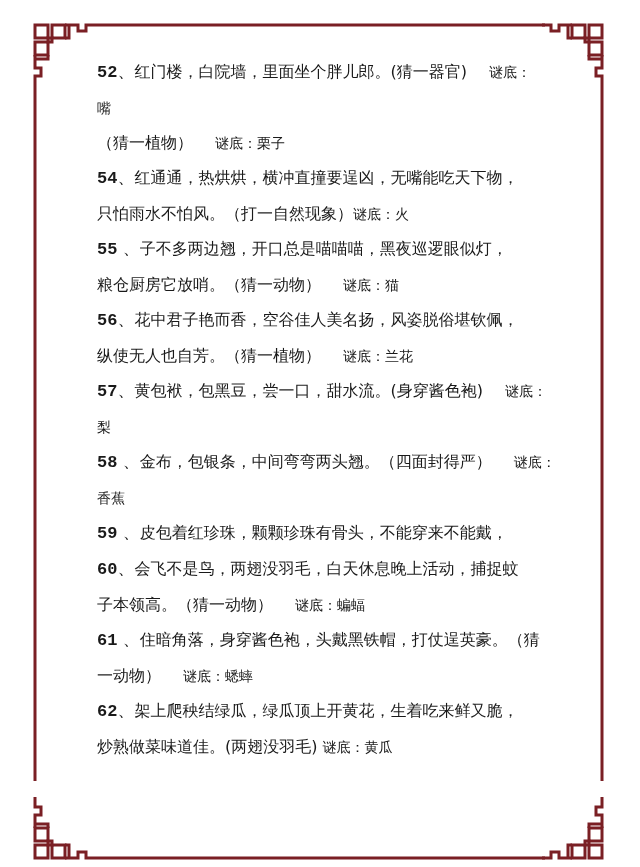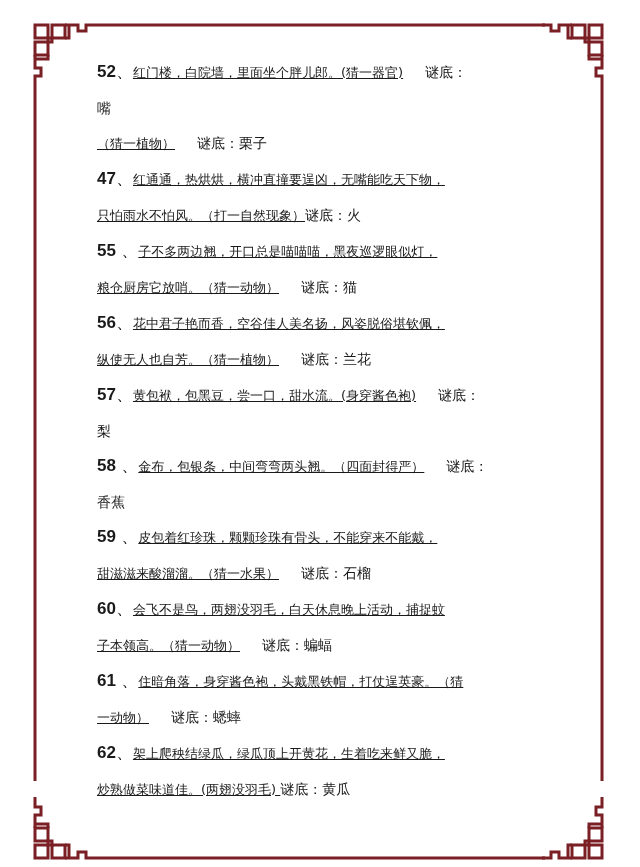--- a/index.html
+++ b/index.html
@@ -29,27 +29,26 @@
       width: 470px;
       color: #1a1a1a;
       font-size: 17px;
       line-height: 34px;
     }
     .riddle {
       margin: 0;
       padding: 0;
     }
     .num {
-      font-family: Liberation Sans, sans-serif;
+      font-family: Liberation Mono, monospace;
       font-weight: bold;
       font-size: 17px;
     }
     .body-text {
-      font-size: 13px;
-      text-decoration: underline;
+      font-size: 16px;
     }
     .gap {
       display: inline-block;
       width: 22px;
     }
     .answer-label, .answer {
       font-size: 14px;
     }
   </style>
 </head>
@@ -83,37 +82,36 @@
   <use href="#corner" transform="translate(0,883) scale(1,-1)"></use>
   <use href="#corner" transform="translate(637,883) scale(-1,-1)"></use>
 </svg>
 
 <div class="content">
   <div class="riddle"><span class="num">52</span><span>、</span><span class="body-text">红门楼，白院墙，里面坐个胖儿郎。(猜一器官)</span><span class="gap"></span><span class="answer-label">谜底：</span></div>
   <div class="riddle"><span class="answer">嘴</span></div>
 
   <div class="riddle"><span class="body-text">（猜一植物）</span><span class="gap"></span><span class="answer-label">谜底：</span><span class="answer">栗子</span></div>
 
-  <div class="riddle"><span class="num">47</span><span>、</span><span class="body-text">红通通，热烘烘，横冲直撞要逞凶，无嘴能吃天下物，</span></div>
+  <div class="riddle"><span class="num">54</span><span>、</span><span class="body-text">红通通，热烘烘，横冲直撞要逞凶，无嘴能吃天下物，</span></div>
   <div class="riddle"><span class="body-text">只怕雨水不怕风。（打一自然现象）</span><span class="answer-label">谜底：</span><span class="answer">火</span></div>
 
   <div class="riddle"><span class="num">55</span><span> 、</span><span class="body-text">子不多两边翘，开口总是喵喵喵，黑夜巡逻眼似灯，</span></div>
   <div class="riddle"><span class="body-text">粮仓厨房它放哨。（猜一动物）</span><span class="gap"></span><span class="answer-label">谜底：</span><span class="answer">猫</span></div>
 
   <div class="riddle"><span class="num">56</span><span>、</span><span class="body-text">花中君子艳而香，空谷佳人美名扬，风姿脱俗堪钦佩，</span></div>
   <div class="riddle"><span class="body-text">纵使无人也自芳。（猜一植物）</span><span class="gap"></span><span class="answer-label">谜底：</span><span class="answer">兰花</span></div>
 
   <div class="riddle"><span class="num">57</span><span>、</span><span class="body-text">黄包袱，包黑豆，尝一口，甜水流。(身穿酱色袍)</span><span class="gap"></span><span class="answer-label">谜底：</span></div>
   <div class="riddle"><span class="answer">梨</span></div>
 
   <div class="riddle"><span class="num">58</span><span> 、</span><span class="body-text">金布，包银条，中间弯弯两头翘。（四面封得严）</span><span class="gap"></span><span class="answer-label">谜底：</span></div>
   <div class="riddle"><span class="answer">香蕉</span></div>
 
   <div class="riddle"><span class="num">59</span><span> 、</span><span class="body-text">皮包着红珍珠，颗颗珍珠有骨头，不能穿来不能戴，</span></div>
-  <div class="riddle"><span class="body-text">甜滋滋来酸溜溜。（猜一水果）</span><span class="gap"></span><span class="answer-label">谜底：</span><span class="answer">石榴</span></div>
 
   <div class="riddle"><span class="num">60</span><span>、</span><span class="body-text">会飞不是鸟，两翅没羽毛，白天休息晚上活动，捕捉蚊</span></div>
   <div class="riddle"><span class="body-text">子本领高。（猜一动物）</span><span class="gap"></span><span class="answer-label">谜底：</span><span class="answer">蝙蝠</span></div>
 
   <div class="riddle"><span class="num">61</span><span> 、</span><span class="body-text">住暗角落，身穿酱色袍，头戴黑铁帽，打仗逞英豪。（猜</span></div>
   <div class="riddle"><span class="body-text">一动物）</span><span class="gap"></span><span class="answer-label">谜底：</span><span class="answer">蟋蟀</span></div>
 
   <div class="riddle"><span class="num">62</span><span>、</span><span class="body-text">架上爬秧结绿瓜，绿瓜顶上开黄花，生着吃来鲜又脆，</span></div>
   <div class="riddle"><span class="body-text">炒熟做菜味道佳。(两翅没羽毛) </span><span class="answer-label">谜底：</span><span class="answer">黄瓜</span></div>
 </div>

